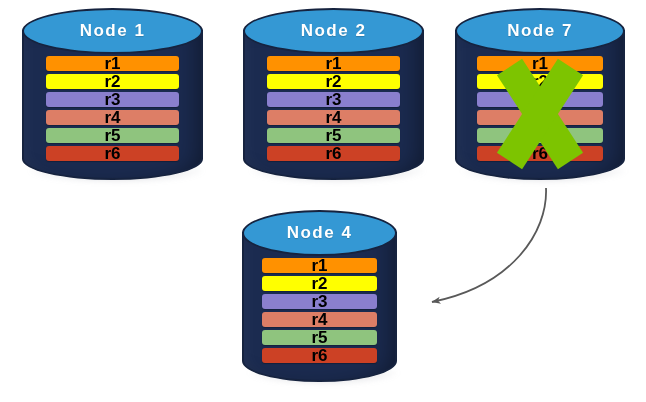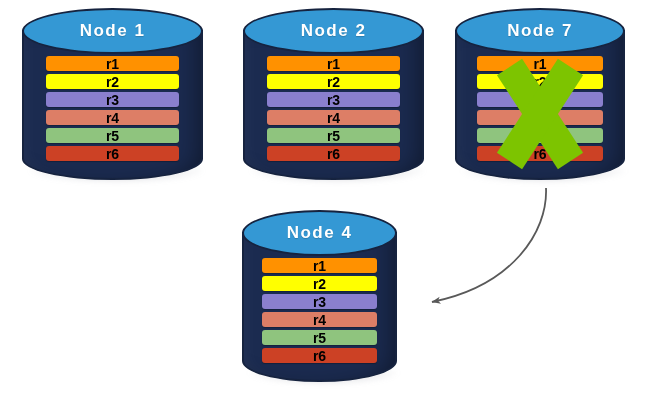--- a/index.html
+++ b/index.html
@@ -81,21 +81,21 @@
     display: flex;
     flex-direction: column;
     gap: 3px;
   }
   .record {
     height: 15px;
     border-radius: 3px;
     display: flex;
     align-items: center;
     justify-content: center;
-    font-size: 14px;
+    font-size: 17px;
     font-weight: bold;
     color: #000000;
     line-height: 1;
     box-shadow: 0 1px 1px rgba(0,0,0,0.25);
   }
 
   
   .cross-wrap {
     position: absolute;
     pointer-events: none;

